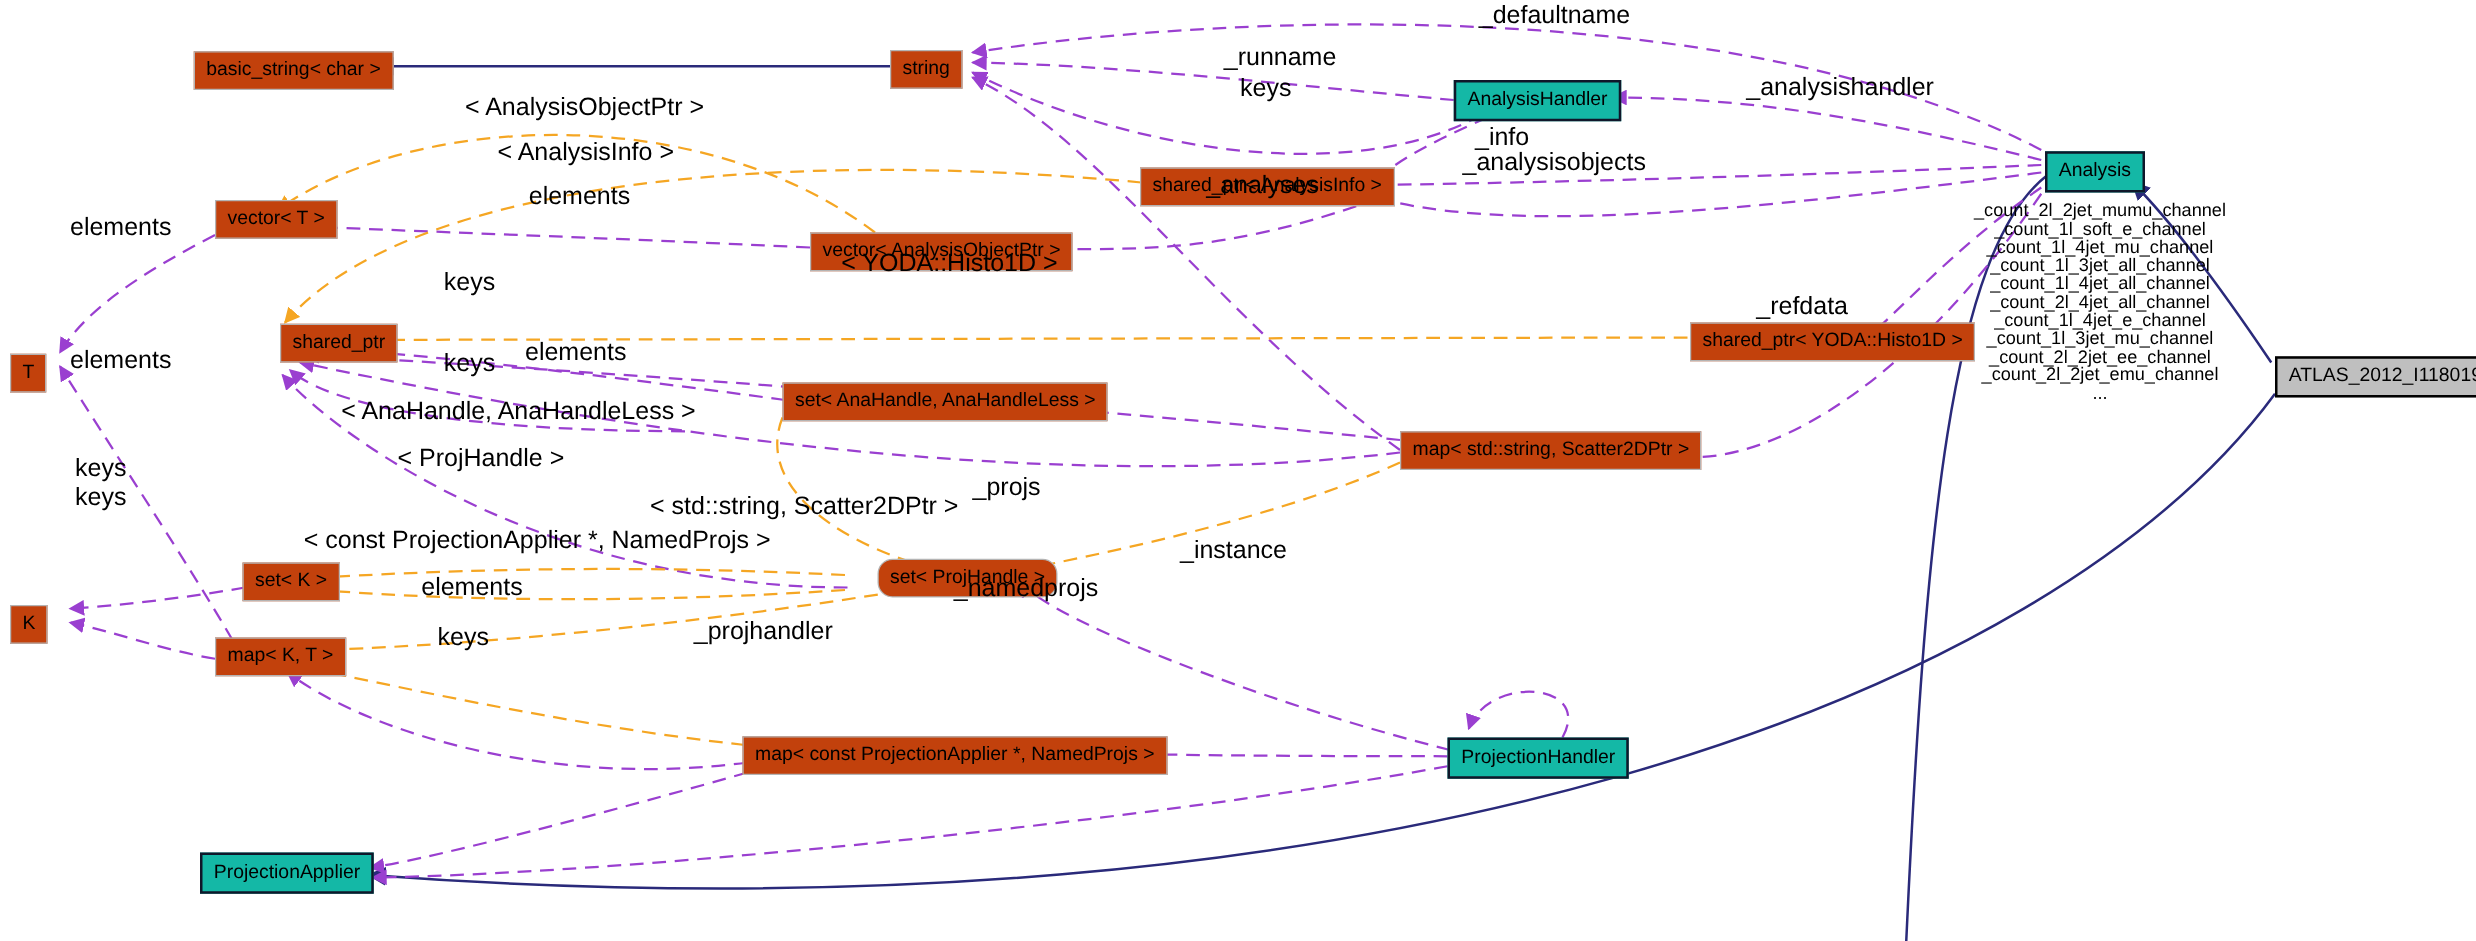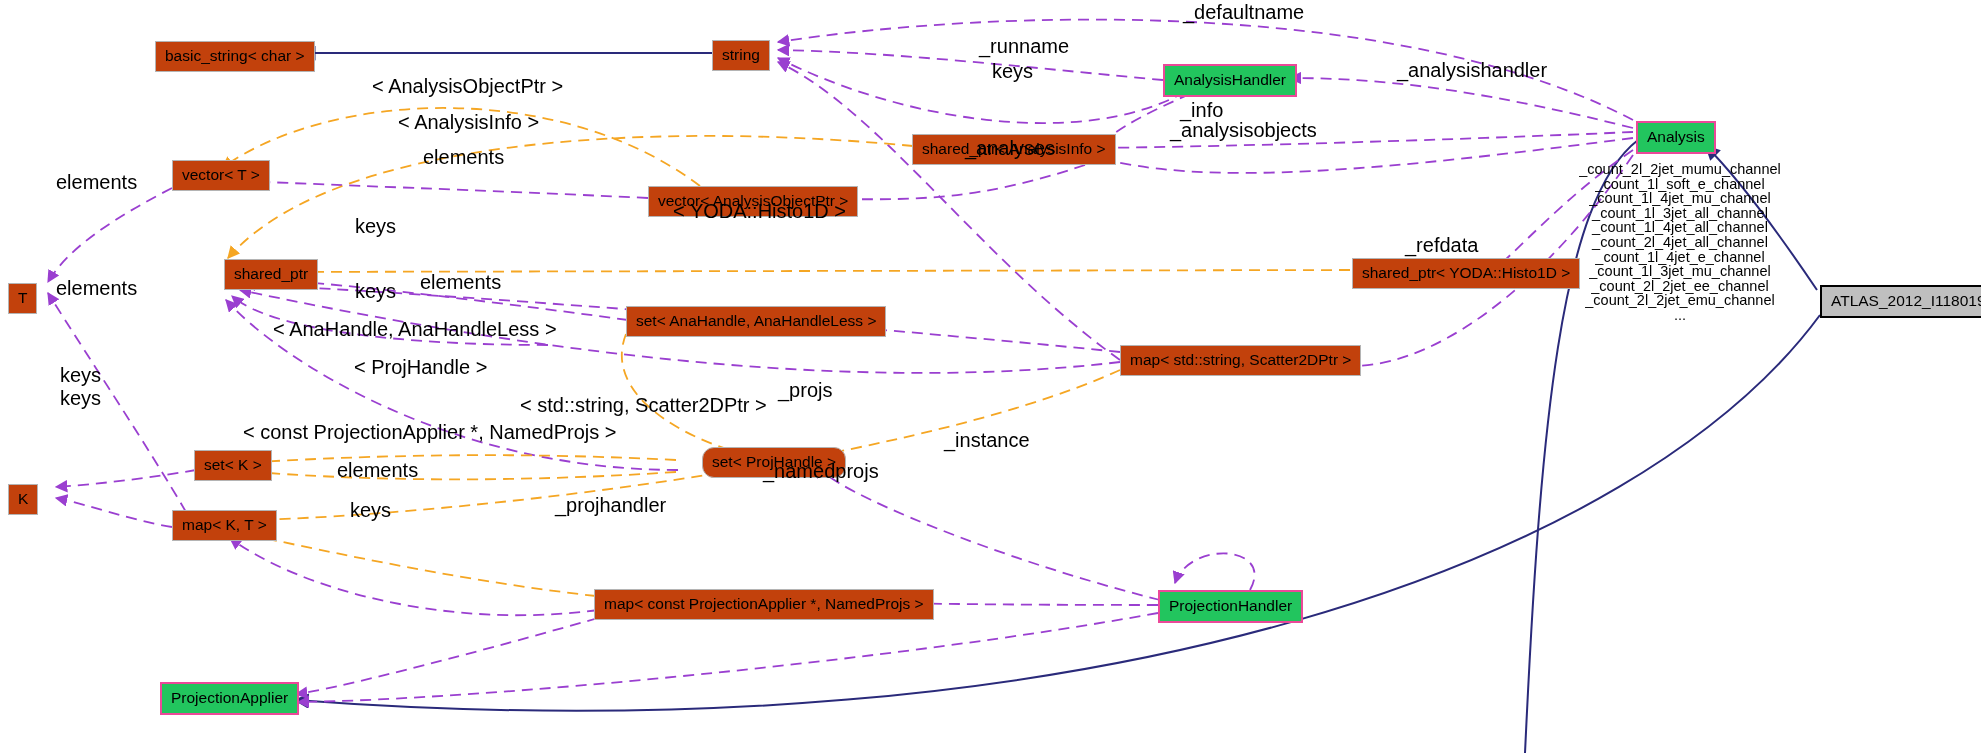--- a/index.html
+++ b/index.html
@@ -31,22 +31,22 @@
     background: #c2410c;
     border: 1px solid #b4b4b4;
     color: #000000;
     font-size: 15.5px;
     line-height: 1;
     padding: 6px 9px 7px 9px;
     white-space: nowrap;
     text-align: center;
   }
   .node.solid {
-    border: 2px solid #ec4899;
-    background: #22c55e;
+    border: 2px solid #0f172a;
+    background: #14b8a6;
   }
   .node.highlight {
     border: 2px solid #000000;
     background: #bfbfbf;
   }
   .edge-label {
     position: absolute;
     font-size: 20px;
     color: #000000;
     white-space: nowrap;
@@ -225,21 +225,21 @@
 
   <div class="edge-label" style="left:673px; top:201px;">&lt; YODA::Histo1D &gt;</div>
   <div class="edge-label" style="left:355px; top:216px;">keys</div>
   <div class="edge-label" style="left:1405px; top:235px;">_refdata</div>
 
   <div class="edge-label" style="left:56px; top:278px;">elements</div>
   <div class="edge-label" style="left:420px; top:272px;">elements</div>
   <div class="edge-label" style="left:355px; top:281px;">keys</div>
   <div class="edge-label" style="left:273px; top:319px;">&lt; AnaHandle, AnaHandleLess &gt;</div>
 
-  <div class="edge-label" style="left:318px; top:357px;margin-left:36px;">&lt; ProjHandle &gt;</div>
+  <div class="edge-label" style="left:318px; top:357px;">&lt; ProjHandle &gt;</div>
   <div class="edge-label" style="left:60px; top:365px;">keys</div>
   <div class="edge-label" style="left:60px; top:388px;">keys</div>
   <div class="edge-label" style="left:778px; top:380px;">_projs</div>
 
   <div class="edge-label" style="left:520px; top:395px;">&lt; std::string, Scatter2DPtr &gt;</div>
   <div class="edge-label" style="left:243px; top:422px;">&lt; const ProjectionApplier *, NamedProjs &gt;</div>
 
   <div class="edge-label" style="left:944px; top:430px;">_instance</div>
   <div class="edge-label" style="left:763px; top:461px;">_namedprojs</div>
   <div class="edge-label" style="left:337px; top:460px;">elements</div>

